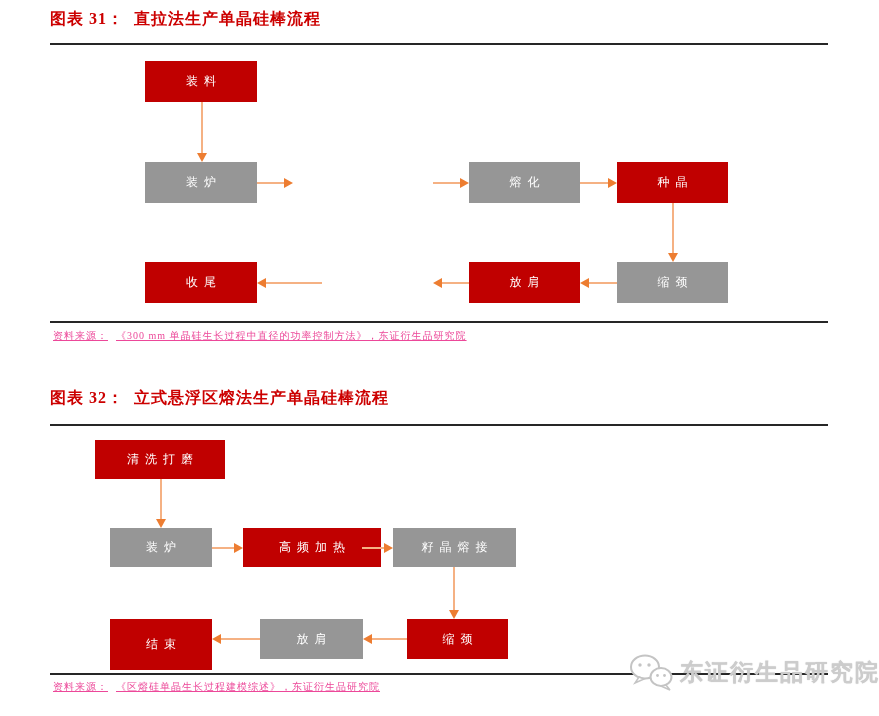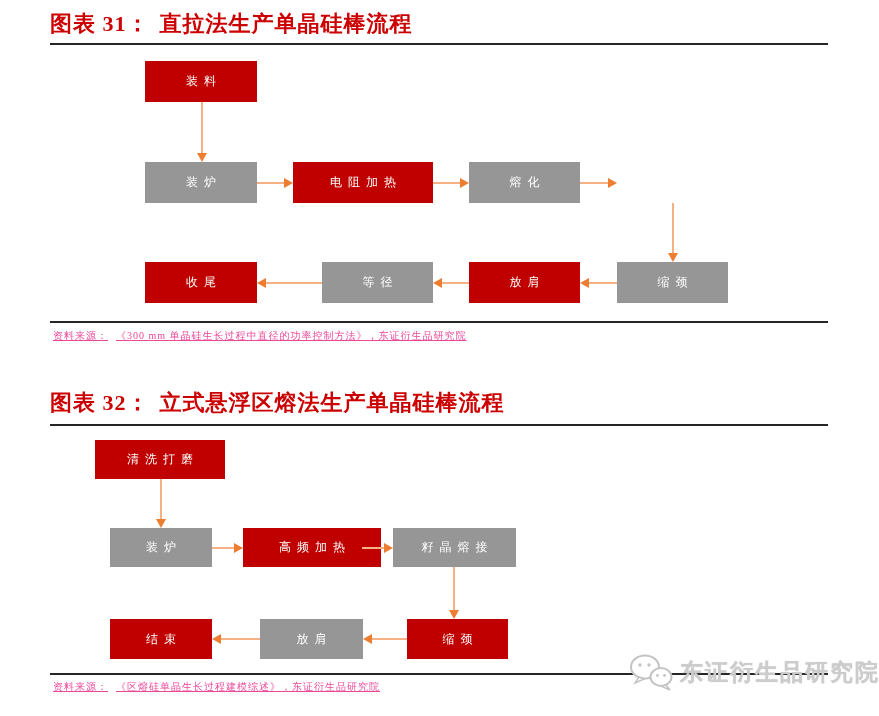--- a/index.html
+++ b/index.html
@@ -1,18 +1,18 @@
 <!DOCTYPE html>
 <html><head>
 <meta charset="utf-8">
 <style>
   html,body{margin:0;padding:0;background:#ffffff;}
   .page{position:relative;width:879px;height:716px;background:#ffffff;overflow:hidden;
         font-family:"Liberation Serif","DejaVu Serif",serif;}
-  .fig-title{position:absolute;color:#cc0000;font-weight:bold;font-size:22px;letter-spacing:1px;white-space:nowrap;}
+  .fig-title{position:absolute;color:#cc0000;font-weight:bold;font-size:16px;letter-spacing:1px;white-space:nowrap;}
   .fig-title .fig-title-text{margin-left:10px;}
   .rule{position:absolute;height:2px;background:#262626;}
   .node{position:absolute;display:flex;align-items:center;justify-content:center;
         color:#ffffff;font-size:12px;letter-spacing:6px;text-indent:6px;white-space:nowrap;}
   .node.red{background:#c00000;}
   .node.gray{background:#969696;}
   .arrow{position:absolute;display:flex;}
   .arrow.h{align-items:center;height:11px;flex-direction:row;}
   .arrow.v{flex-direction:column;align-items:center;width:11px;}
   .shaft-h{flex:1;height:2px;background:#f5b183;}
@@ -31,24 +31,23 @@
 
 <div class="page">
 
   <div class="fig-title" style="left:50px;top:9px;">
     <span>图表 31：</span><span class="fig-title-text">直拉法生产单晶硅棒流程</span>
   </div>
   <div class="rule" style="left:50px;top:43px;width:778px;"></div>
 
   <div class="node red" style="left:145px;top:61px;width:112px;height:41px;">装料</div>
   <div class="node gray" style="left:145px;top:162px;width:112px;height:41px;">装炉</div>
-  <div class="node red" style="left:293px;top:162px;width:140px;height:41px;">电阻加热</div>
   <div class="node gray" style="left:469px;top:162px;width:111px;height:41px;">熔化</div>
+  <div class="node red" style="left:617px;top:162px;width:111px;height:41px;">种晶</div>
   <div class="node red" style="left:145px;top:262px;width:112px;height:41px;">收尾</div>
-  <div class="node gray" style="left:322px;top:262px;width:111px;height:41px;">等径</div>
   <div class="node red" style="left:469px;top:262px;width:111px;height:41px;">放肩</div>
   <div class="node gray" style="left:617px;top:262px;width:111px;height:41px;">缩颈</div>
 
   <div class="arrow v" style="left:196px;top:102px;height:60px;">
     <span class="shaft-v"></span>
       <span class="head-down"></span>
   </div>
   <div class="arrow h" style="left:257px;top:177px;width:36px;">
     <span class="shaft-h"></span>
       <span class="head-right"></span>
@@ -85,21 +84,21 @@
 
   <div class="fig-title" style="left:50px;top:388px;">
     <span>图表 32：</span><span class="fig-title-text">立式悬浮区熔法生产单晶硅棒流程</span>
   </div>
   <div class="rule" style="left:50px;top:424px;width:778px;"></div>
 
   <div class="node red" style="left:95px;top:440px;width:130px;height:39px;">清洗打磨</div>
   <div class="node gray" style="left:110px;top:528px;width:102px;height:39px;">装炉</div>
   <div class="node red" style="left:243px;top:528px;width:138px;height:39px;">高频加热</div>
   <div class="node gray" style="left:393px;top:528px;width:123px;height:39px;">籽晶熔接</div>
-  <div class="node red" style="left:110px;top:619px;width:102px;height:40px;">结束</div>
+  <div class="node red" style="left:110px;top:619px;width:102px;height:51px;">结束</div>
   <div class="node gray" style="left:260px;top:619px;width:103px;height:40px;">放肩</div>
   <div class="node red" style="left:407px;top:619px;width:101px;height:40px;">缩颈</div>
 
   <div class="arrow v" style="left:155px;top:479px;height:49px;">
     <span class="shaft-v"></span>
       <span class="head-down"></span>
   </div>
   <div class="arrow h" style="left:212px;top:542px;width:31px;">
     <span class="shaft-h"></span>
       <span class="head-right"></span>

